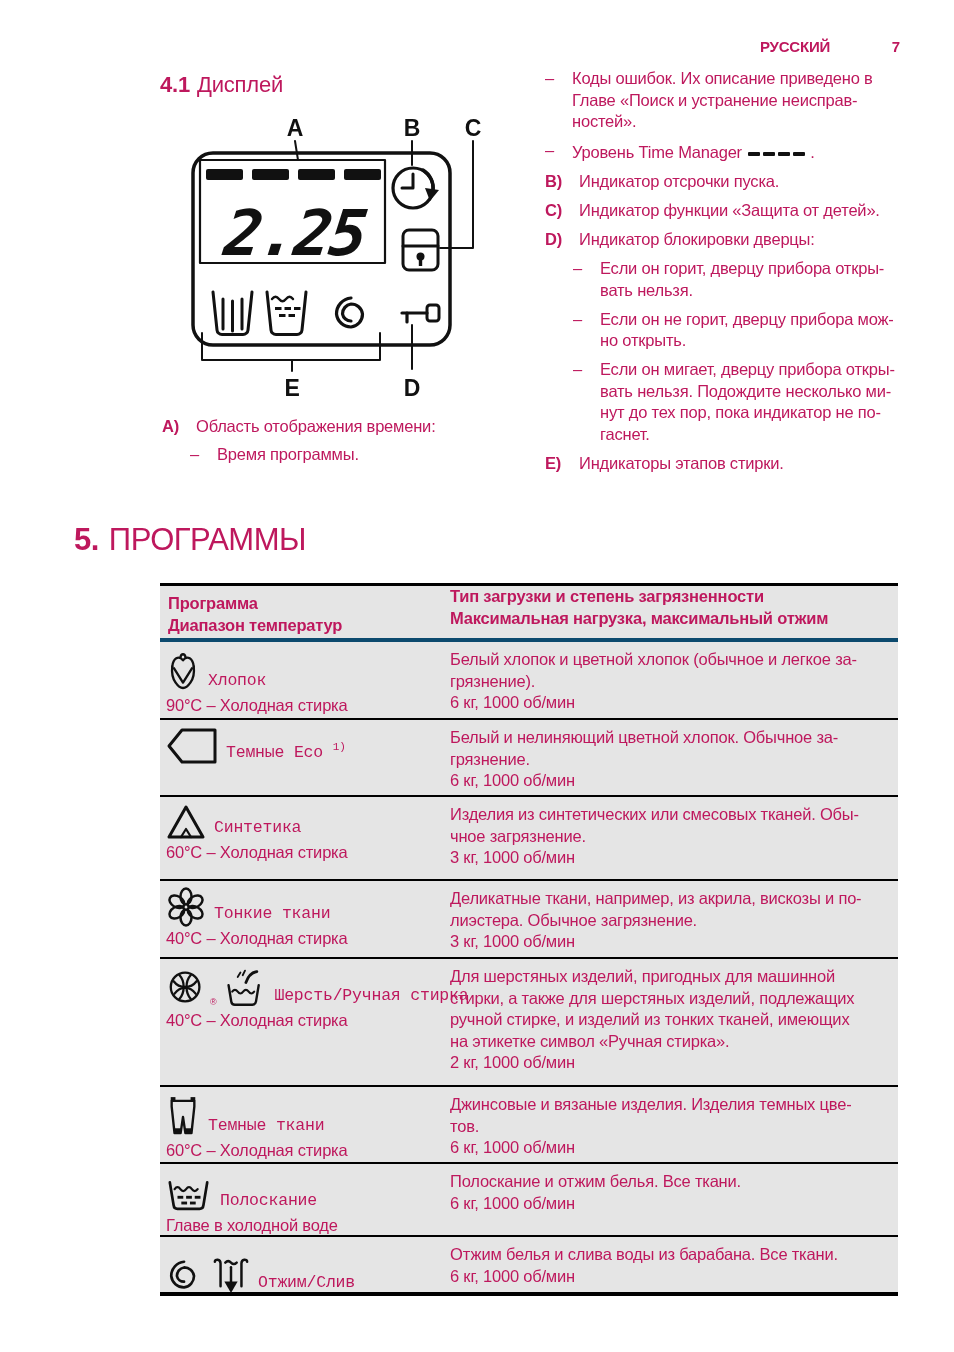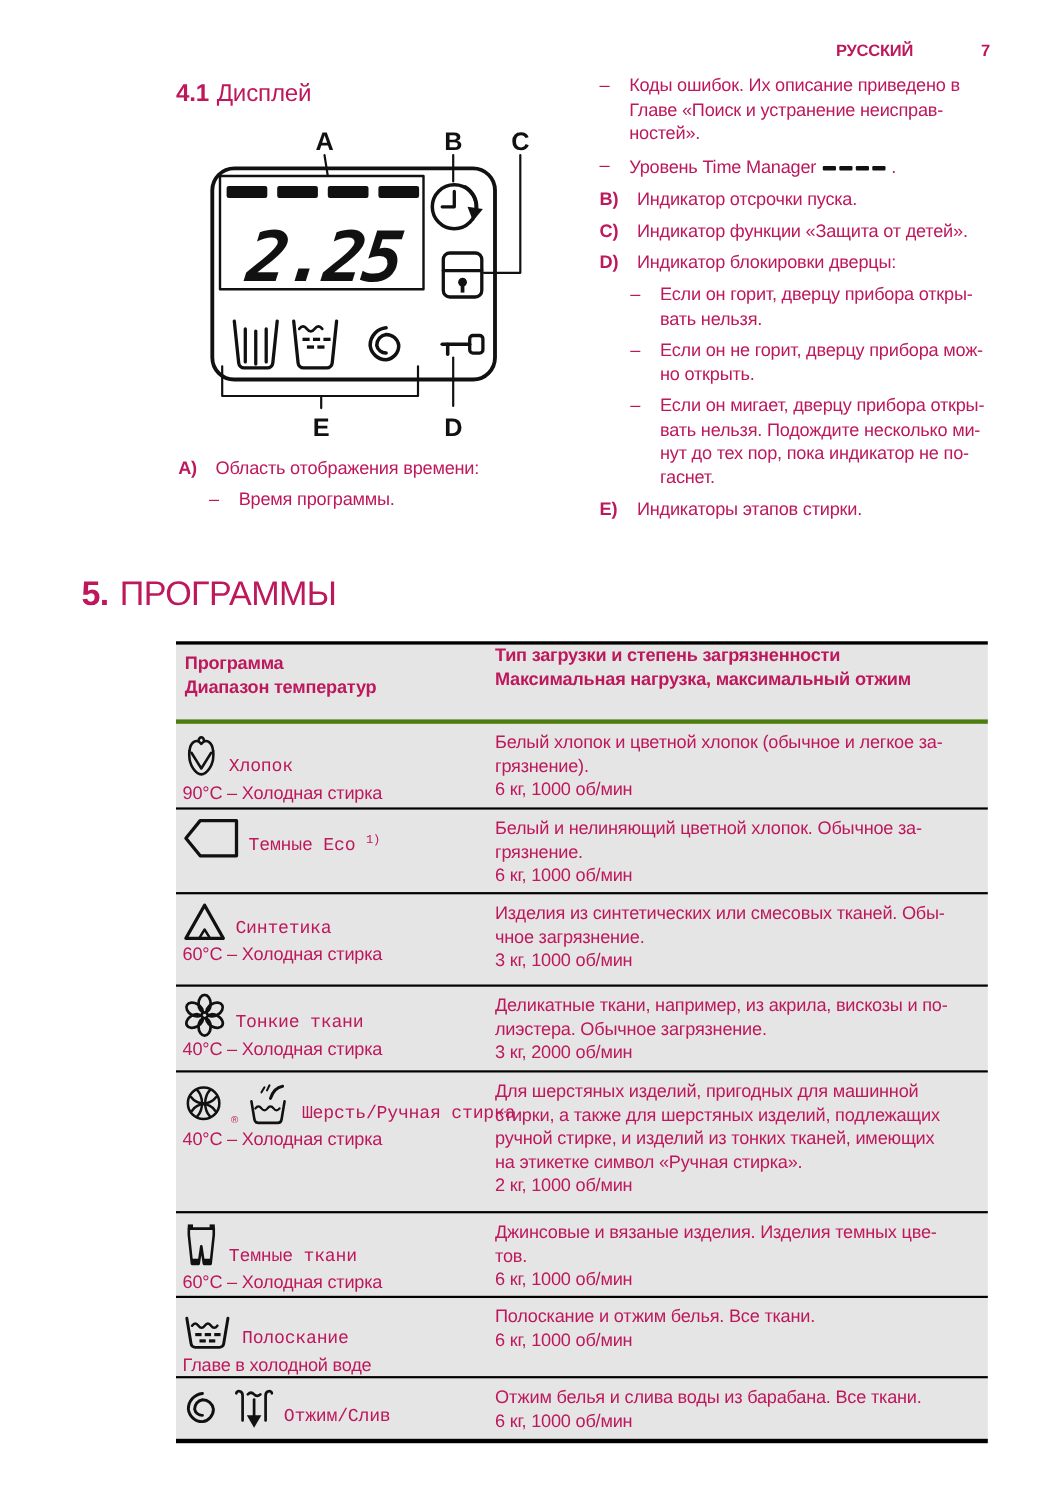--- a/index.html
+++ b/index.html
@@ -28,22 +28,22 @@
   .rml{flex:0 0 24px;font-weight:bold;}
   .pre{white-space:pre-line;}
   .tm-bars{display:inline-block;vertical-align:2px;margin:0 2px;}
   .tm-bars i{display:inline-block;width:12px;height:4.5px;background:#111;margin-right:3px;border-radius:1px;}
   
   .h1{position:absolute;left:62px;top:522px;font-size:31px;letter-spacing:-0.5px;margin-left:12px;}
   .h1 .num{font-weight:bold;margin-right:10px;}
   
   .ptable{position:absolute;left:160px;top:583px;width:738px;background:#e5e5e5;
           border-top:3px solid #000;border-bottom:4px solid #000;}
-  .thead{display:grid;grid-template-columns:290px 448px;height:72px;box-sizing:border-box;
-         border-bottom:4px solid #4d7c0f;font-weight:bold;font-size:16.5px;line-height:22px;}
+  .thead{display:grid;grid-template-columns:290px 448px;height:56px;box-sizing:border-box;
+         border-bottom:4px solid #0c4a6e;font-weight:bold;font-size:16.5px;line-height:22px;}
   .thead .c1{padding:6px 0 0 8px;}
   .thead .c2{padding:0 0 0 0;}
   .trow{display:grid;grid-template-columns:290px 448px;box-sizing:border-box;border-bottom:2px solid #000;}
   .trow:last-child{border-bottom:none;}
   .c1{padding:6px 0 0 6px;box-sizing:border-box;}
   .c2{padding:7px 0 0 0;box-sizing:border-box;font-size:16.5px;line-height:21.5px;}
   .nameline{display:flex;align-items:flex-end;gap:8px;}
   .nameline svg{flex:none;display:block;}
   .pname{font-size:16.5px;padding-bottom:4px;white-space:nowrap;font-family:Liberation Mono, monospace;}
   .pname sup{font-size:11px;vertical-align:7px;}
@@ -267,21 +267,21 @@
               <ellipse cx="20" cy="9.5" rx="5.5" ry="8" transform="rotate(240 20 20)"></ellipse>
               <ellipse cx="20" cy="9.5" rx="5.5" ry="8" transform="rotate(300 20 20)"></ellipse>
             </g>
           </svg>
           <span class="pname">Тонкие ткани</span>
         </div>
         <div class="ptemp">40°C – Холодная стирка</div>
       </div>
       <div class="c2 pre">Деликатные ткани, например, из акрила, вискозы и по-
 лиэстера. Обычное загрязнение.
-3 кг, 2000 об/мин</div>
+3 кг, 1000 об/мин</div>
     </div>
 
     <div class="trow" style="height:128px">
       <div class="c1">
         <div class="nameline">
           <svg width="42" height="44" viewBox="0 0 44 44">
             <g class="ic" stroke-width="2.4">
               <circle cx="20" cy="22" r="15"></circle>
               <path d="M8,16 C14,24 26,24 32,16"></path>
               <path d="M9,29 C15,21 25,21 31,29"></path>
@@ -344,21 +344,21 @@
           </svg>
           <span class="pname">Полоскание</span>
         </div>
         <div class="ptemp">Главе в холодной воде</div>
       </div>
       <div class="c2 pre">Полоскание и отжим белья. Все ткани.
 6 кг, 1000 об/мин</div>
     </div>
 
     <div class="trow" style="height:55px">
-      <div class="c1" style="padding-top:4px">
+      <div class="c1" style="padding-top:15px">
         <div class="nameline">
           <svg width="38" height="40" viewBox="0 0 40 40">
             <path class="ic" stroke-width="2.8" d="M19,5 A15,15 0 0 0 5.5,20 A13.5,13.5 0 0 0 19,32 A12,12 0 0 0 29.5,20 A10.5,10.5 0 0 0 19,11 A9,9 0 0 0 11.5,20 A7.5,7.5 0 0 0 19,26"></path>
           </svg>
           <svg width="38" height="44" viewBox="0 0 40 46">
             <g class="ic" stroke-width="2.6">
               <path d="M9,36 V12 C9,7 3,7 3,10"></path>
               <path d="M31,36 V12 C31,7 37,7 37,10"></path>
               <path d="M14,11 q3,-3 6,0 q3,3 6,0"></path>
               <path d="M20,16 V32"></path>

